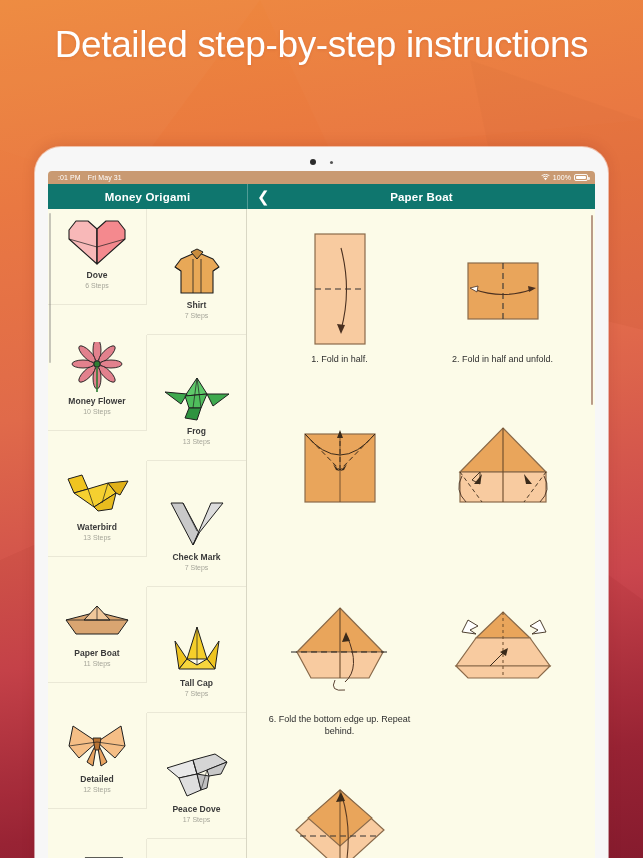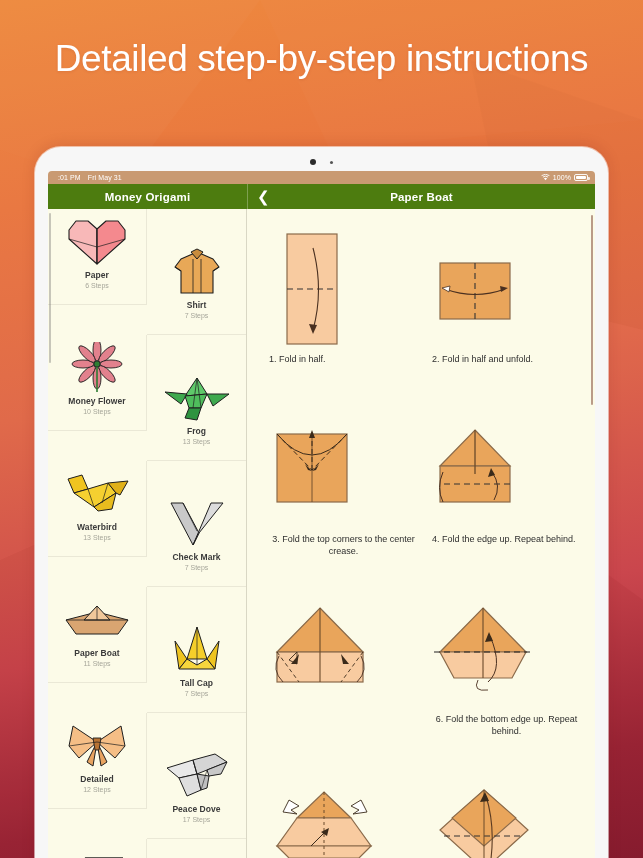--- a/index.html
+++ b/index.html
@@ -23,21 +23,21 @@
         #E06848 44%,
         #C9434A 70%,
         #9C2436 88%,
         #8A1C30 100%);
   }
   .bg-facets { position: absolute; inset: 0; opacity: .5; }
 
   
   .headline {
     position: absolute;
-    top: 32px; left: 0; right: 0;
+    top: 18px; left: 0; right: 0;
     text-align: center;
     color: #FFFFFF;
     font-size: 37px;
     line-height: 53px;
     font-weight: 400;
     letter-spacing: -0.4px;
     text-shadow: 0 1px 3px rgba(120,30,20,.13);
     padding: 0 40px;
   }
 
@@ -105,21 +105,21 @@
     content: "";
     position: absolute;
     right: -2.5px; top: 2px;
     width: 1.5px; height: 3px;
     background: rgba(255,255,255,.8);
     border-radius: 0 1px 1px 0;
   }
   .batt i { display: block; height: 100%; width: 100%; background: #fff; border-radius: 1px; }
 
   
-  .navrow { display: flex; flex: none; height: 25px; background: #4d7c0f; }
+  .navrow { display: flex; flex: none; height: 25px; background: #0f766e; }
   .nav-left {
     width: 199px;
     display: flex;
     align-items: center;
     justify-content: center;
     color: #FFFFFF;
     font-size: 11.5px;
     font-weight: bold;
     letter-spacing: .2px;
   }
@@ -214,24 +214,23 @@
   .steps-grid {
     display: grid;
     grid-template-columns: 1fr 1fr;
     column-gap: 6px;
     row-gap: 0;
   }
   .step {
     height: 180px;
     display: flex;
     flex-direction: column;
-    align-items: flex-start;
+    align-items: center;
     justify-content: flex-start;
     padding-top: 10px;
-    margin-left: 8px;
   }
   .step-fig {
     height: 128px;
     display: flex;
     align-items: center;
     justify-content: center;
   }
   .step-fig svg { display: block; }
   .step-cap {
     font-size: 9px;
@@ -307,21 +306,21 @@
 
           <div class="cell">
             <span class="thumb">
               <svg width="62" height="50" viewBox="0 0 62 50">
                 <polygon points="31,12 22,4 10,4 3,13 3,22 31,47" fill="#F8B8B8" stroke="#1E1E1E" stroke-width="1.1" stroke-linejoin="round"></polygon>
                 <polygon points="31,12 40,4 52,4 59,13 59,22 31,47" fill="#F4898E" stroke="#1E1E1E" stroke-width="1.1" stroke-linejoin="round"></polygon>
                 <path d="M31 12 L31 47" stroke="#1E1E1E" stroke-width="0.8"></path>
                 <path d="M3 22 L31 30 L59 22" stroke="#1E1E1E" stroke-width="0.7" fill="none"></path>
               </svg>
             </span>
-            <span class="cell-name">Paper</span>
+            <span class="cell-name">Dove</span>
             <span class="cell-steps">6 Steps</span>
           </div>
 
           <div class="cell">
             <span class="thumb">
               <svg width="56" height="50" viewBox="0 0 56 50">
                 <polygon points="12,12 28,5 44,12 50,20 44,24 44,46 12,46 12,24 6,20" fill="#E8A857" stroke="#1E1E1E" stroke-width="1.1" stroke-linejoin="round"></polygon>
                 <polygon points="22,5 28,12 34,5 28,2" fill="#C98C3D" stroke="#1E1E1E" stroke-width="1"></polygon>
                 <path d="M24 12 L24 46 M32 12 L32 46" stroke="#1E1E1E" stroke-width="0.8"></path>
                 <path d="M12 24 L6 20 M44 24 L50 20" stroke="#1E1E1E" stroke-width="0.8"></path>
@@ -543,37 +542,22 @@
                 <line x1="43" y1="20" x2="43" y2="88" stroke="#6A4A2A" stroke-width="0.9"></line>
                 <path d="M8 20 Q43 62 78 20" stroke="#3A2A1A" stroke-width="1" fill="none"></path>
                 <line x1="8" y1="20" x2="43" y2="56" stroke="#3A2A1A" stroke-width="1" stroke-dasharray="5,3"></line>
                 <line x1="78" y1="20" x2="43" y2="56" stroke="#3A2A1A" stroke-width="1" stroke-dasharray="5,3"></line>
                 <line x1="43" y1="56" x2="43" y2="18" stroke="#3A2A1A" stroke-width="1" stroke-dasharray="5,3"></line>
                 <polygon points="43,16 40,24 46,24" fill="#3A2A1A"></polygon>
                 <polygon points="43,57 36,50 39,56" fill="#3A2A1A"></polygon>
                 <polygon points="43,57 50,50 47,56" fill="#3A2A1A"></polygon>
               </svg>
             </div>
-            <div class="step-cap">3. Fold the top corners to the center crease.</div>
-          </div>
-
-          <div class="step">
-            <div class="step-fig">
-              <svg width="86" height="110" viewBox="0 0 86 110">
-                <polygon points="43,16 78,52 8,52" fill="#E9A55B" stroke="#8A6A4A" stroke-width="1.2"></polygon>
-                <rect x="8" y="52" width="70" height="36" fill="#E9A55B" stroke="#8A6A4A" stroke-width="1.2"></rect>
-                <line x1="43" y1="16" x2="43" y2="60" stroke="#6A4A2A" stroke-width="1.3"></line>
-                <line x1="12" y1="70" x2="78" y2="70" stroke="#333" stroke-width="1.1" stroke-dasharray="6,4"></line>
-                <path d="M11 58 Q4 74 11 88" stroke="#4A3020" stroke-width="1" fill="none"></path>
-                <path d="M62 86 Q70 72 60 58" stroke="#4A3020" stroke-width="1" fill="none"></path>
-                <polygon points="59,54 56,63 63,61" fill="#3A2A1A"></polygon>
-              </svg>
-            </div>
-            <div class="step-cap">4. Fold the edge up. Repeat behind.</div>
-          </div>
+          </div>
+
 
           <div class="step">
             <div class="step-fig">
               <svg width="102" height="110" viewBox="0 0 102 110">
                 <polygon points="51,14 94,58 8,58" fill="#E9A55B" stroke="#8A6A4A" stroke-width="1.2"></polygon>
                 <rect x="8" y="58" width="86" height="30" fill="#F8CBA0" stroke="#8A6A4A" stroke-width="1.2"></rect>
                 <line x1="51" y1="14" x2="51" y2="88" stroke="#6A4A2A" stroke-width="1.1"></line>
                 <line x1="8" y1="58" x2="30" y2="88" stroke="#3A2A1A" stroke-width="0.9" stroke-dasharray="4,3"></line>
                 <line x1="94" y1="58" x2="72" y2="88" stroke="#3A2A1A" stroke-width="0.9" stroke-dasharray="4,3"></line>
                 <polygon points="28,58 20,66 28,70" fill="none" stroke="#3A2A1A" stroke-width="0.9"></polygon>

